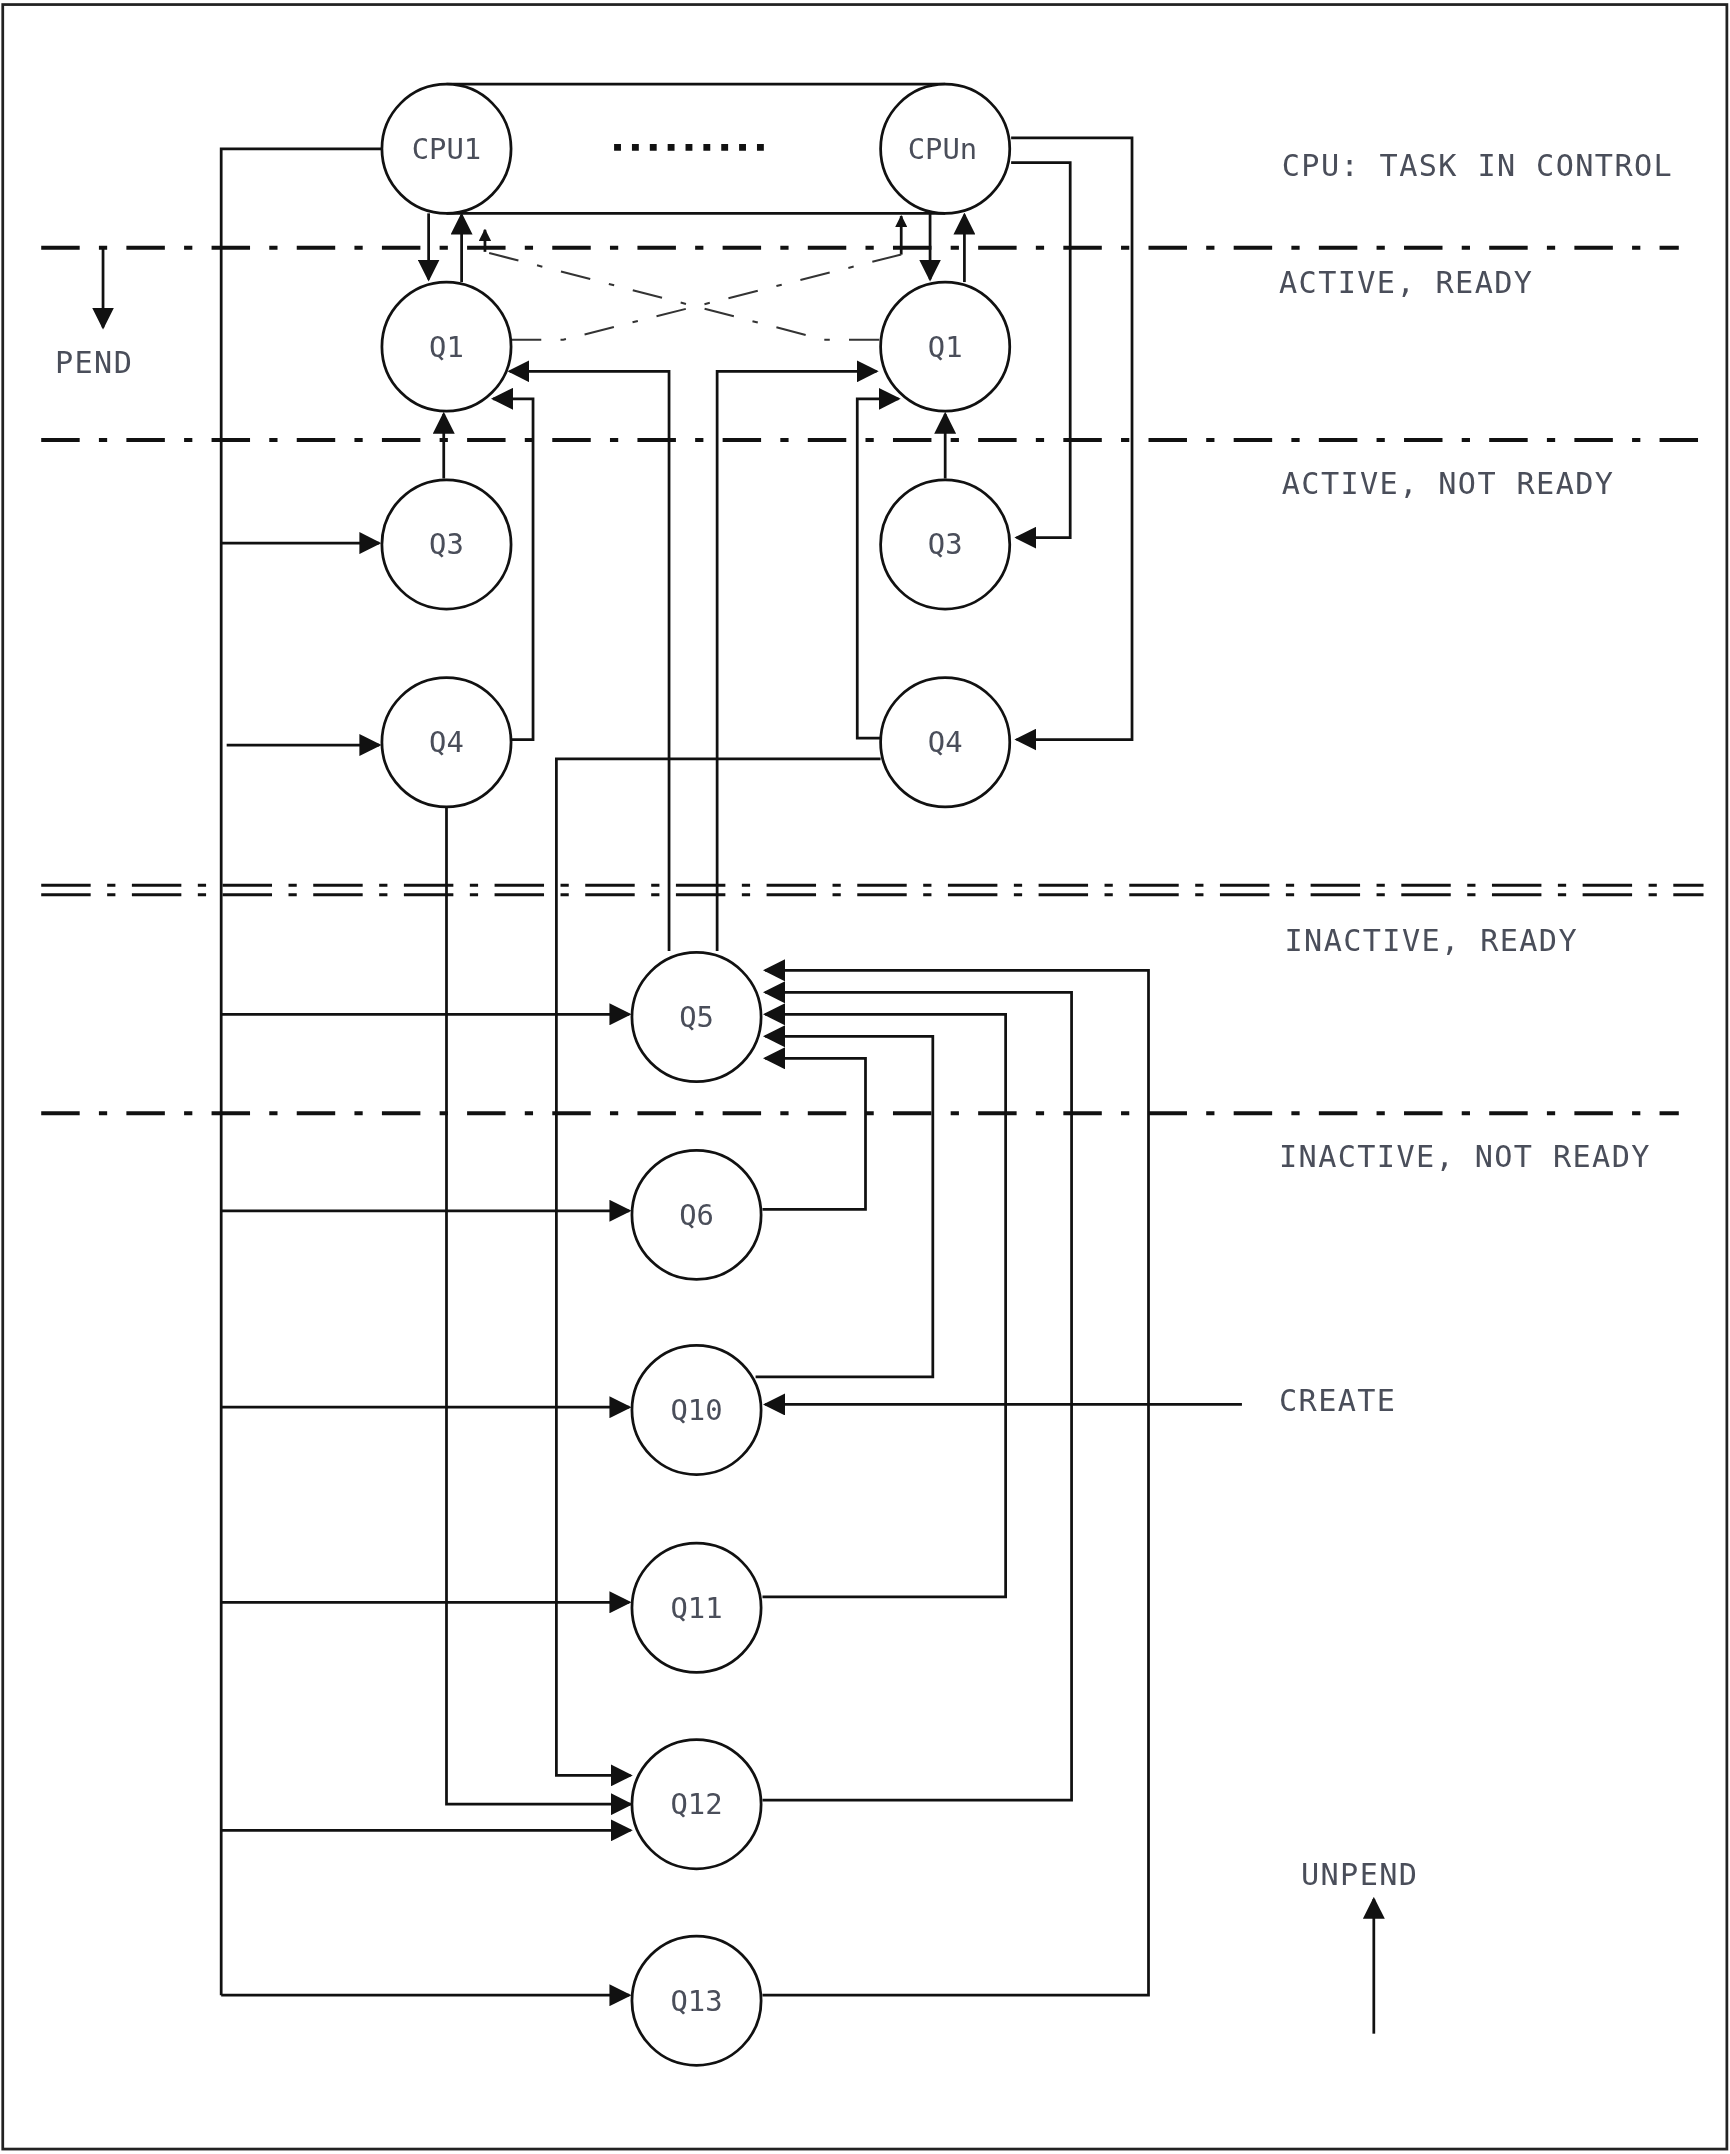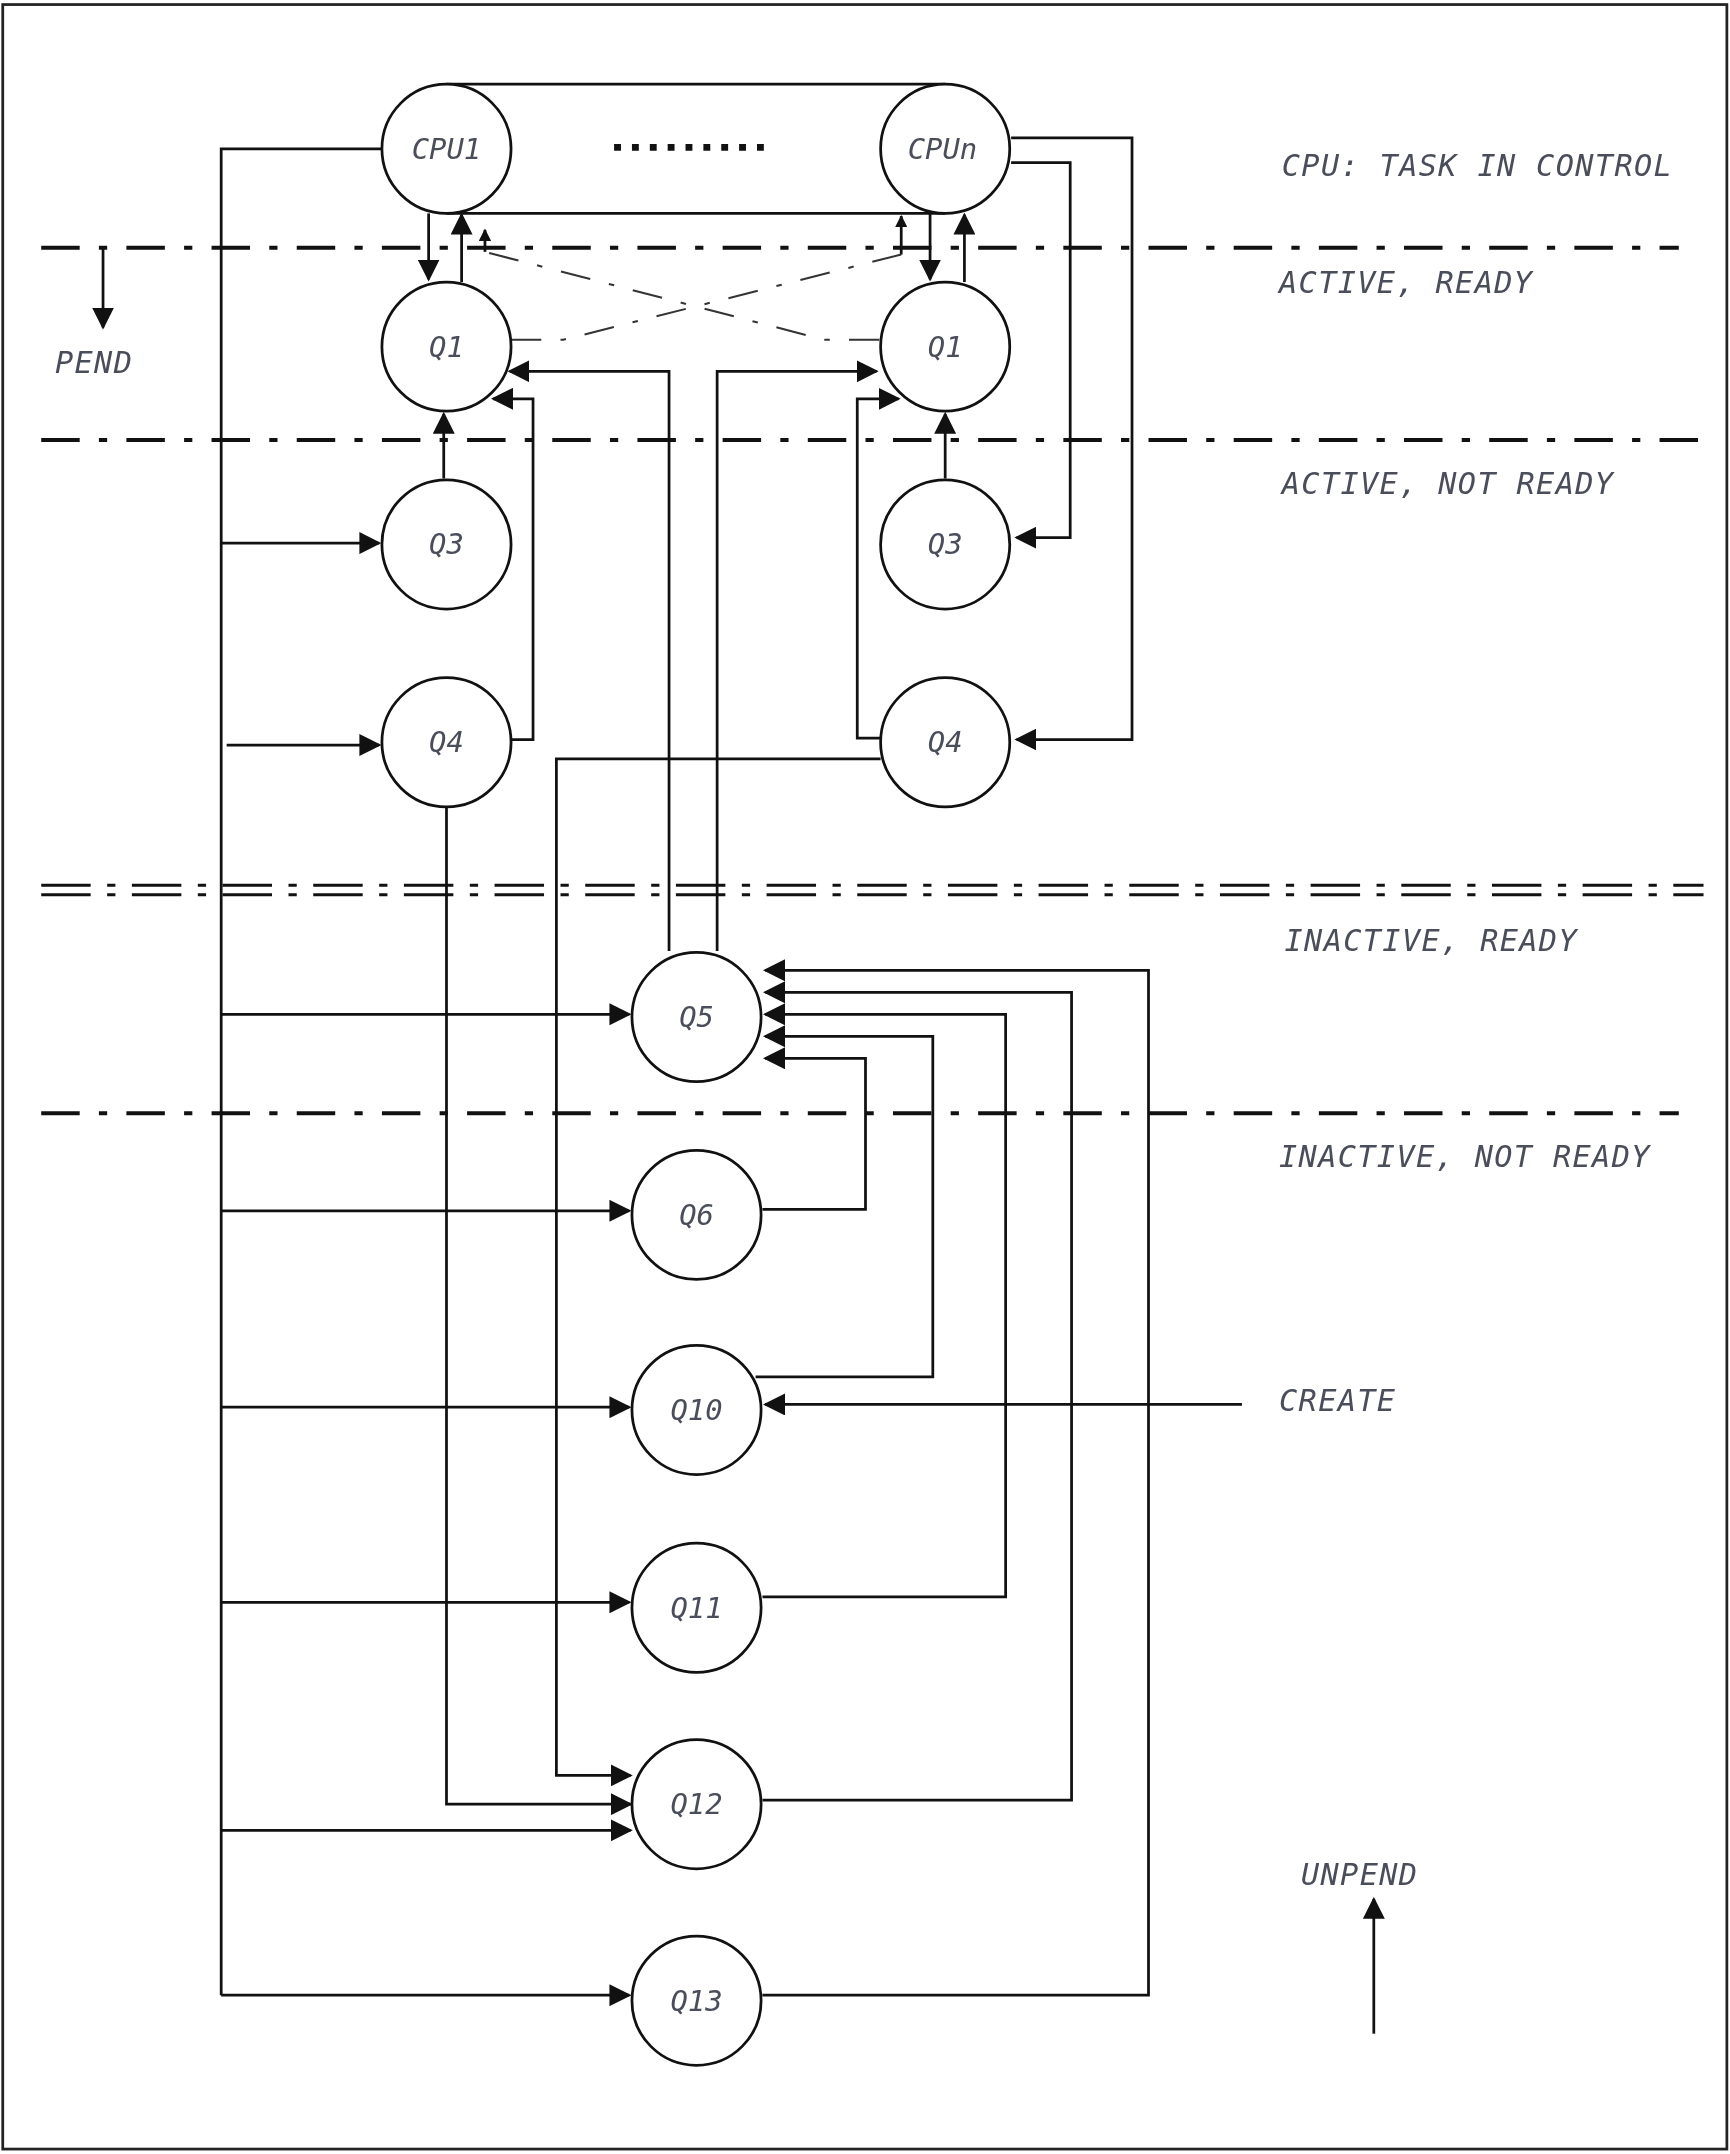--- a/index.html
+++ b/index.html
@@ -1,17 +1,17 @@
 <!DOCTYPE html>
 <html style="font-size:14px"><head>
 <meta charset="utf-8">
 <style>
   html, body { margin: 0; padding: 0; background: #ffffff; }
   body { width: 1731px; height: 2155px; overflow: hidden; }
-  #frame { position: absolute; left: 0; top: 0; width: 1437px; height: 2155px; font-style: italic; }
+  #frame { position: absolute; left: 0; top: 0; width: 1437px; height: 2155px; }
   svg { display: block; }
   .node circle { fill: #ffffff; stroke: #111111; stroke-width: 2; }
   .node text, .lbl {
     font-family: "DejaVu Sans Mono", "Liberation Mono", monospace;
     fill: #4a4e5a;
   }
   .node text { font-size: 21px; text-anchor: middle; dominant-baseline: central; }
   .lbl { font-size: 22px; letter-spacing: 1px; }
   .wire { fill: none; stroke: #111111; stroke-width: 2; }
   .sep { fill: none; stroke: #111111; stroke-width: 3; stroke-dasharray: 28 14 6 14; }

